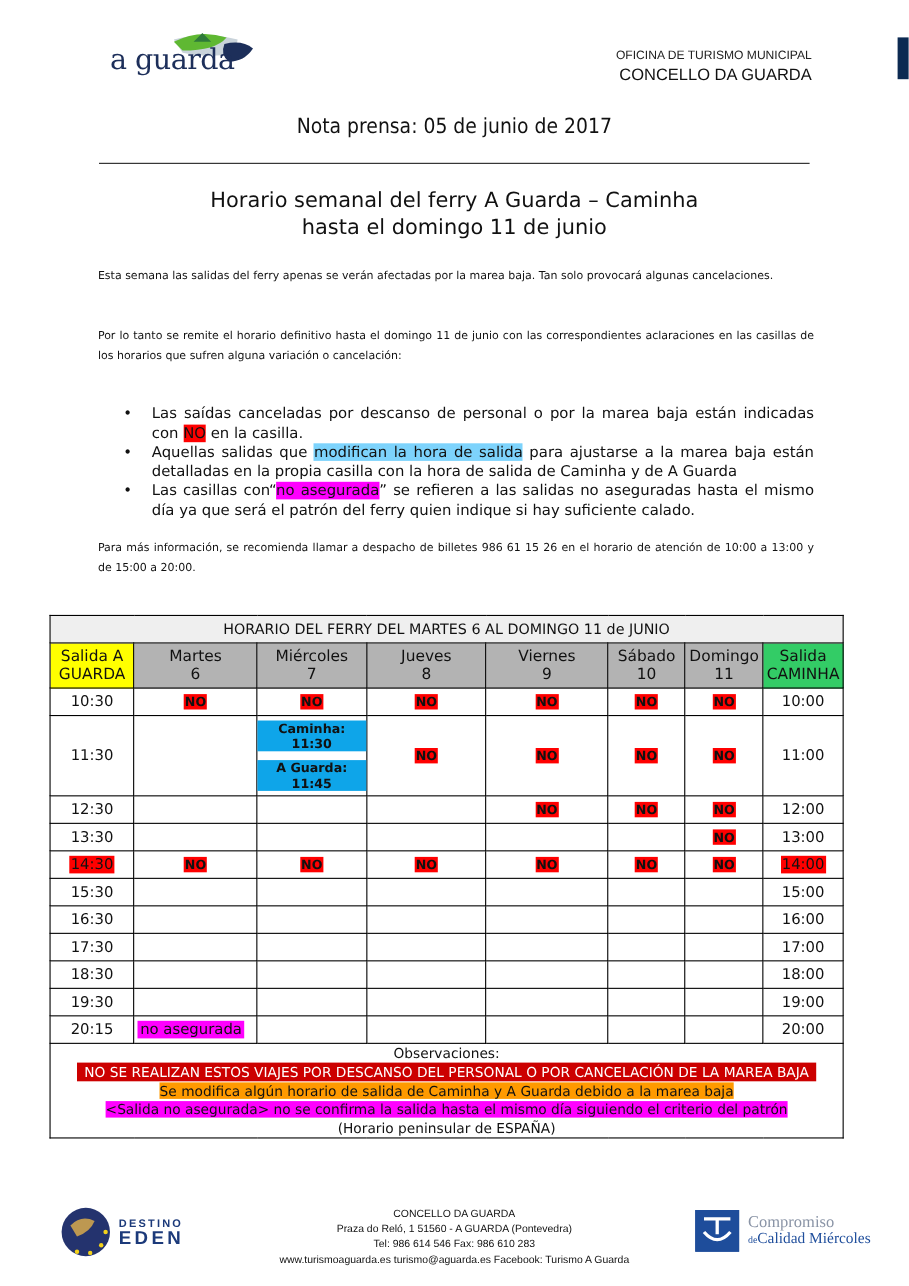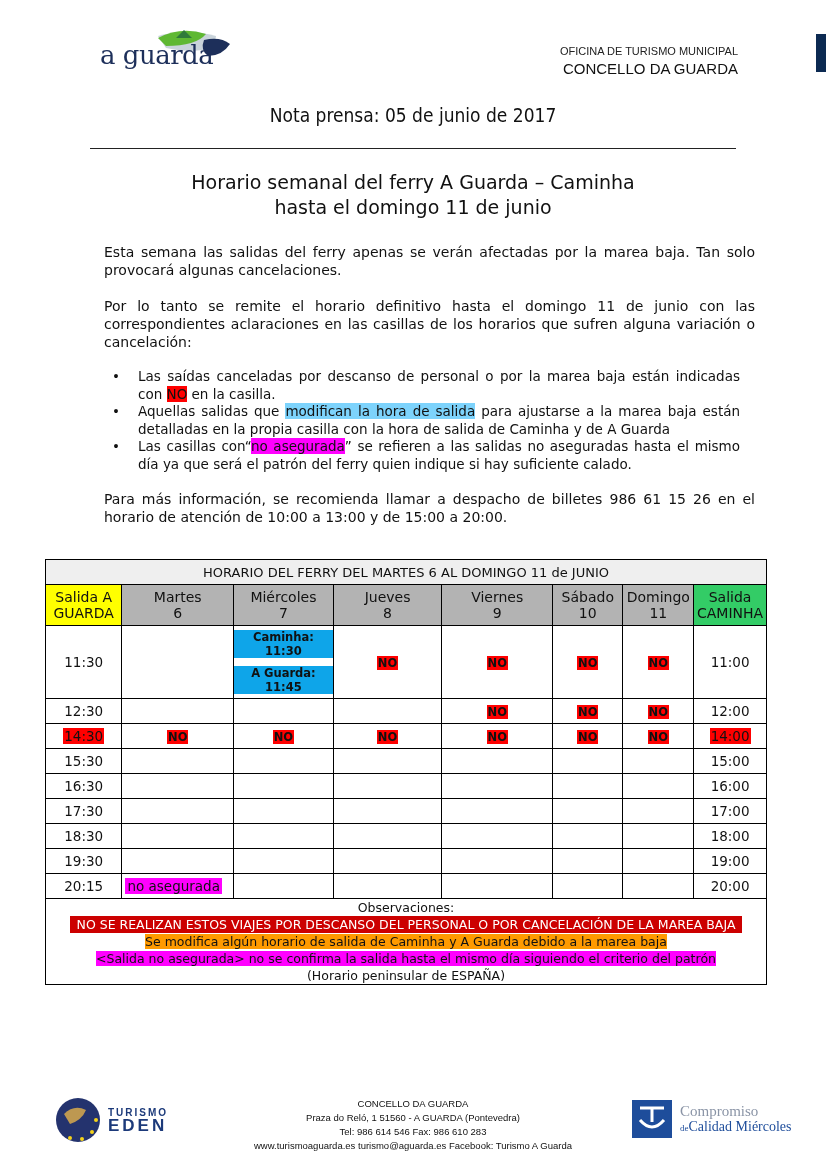--- a/index.html
+++ b/index.html
@@ -7,21 +7,21 @@
   .abs { position:absolute; }
   .edge-bar { left:816px; top:34px; width:10px; height:38px; background:#0c2a52; }
   .logo { left:96px; top:26px; width:140px; height:52px; }
   .logo-text { left:100px; top:40px; font-family:"DejaVu Serif", serif; font-size:26px; color:#1d2f5a; letter-spacing:-0.5px; }
   .office { right:88px; top:45px; text-align:right; font-family:"Liberation Sans", sans-serif; }
   .office .l1 { font-size:11px; color:#222; }
   .office .l2 { font-size:15px; color:#111; margin-top:3px; }
   .press { left:0; width:826px; top:104px; text-align:center; font-size:19px; font-family:"DejaVu Sans Condensed","DejaVu Sans", sans-serif; }
   .rule { left:90px; top:148px; width:646px; height:1px; background:#222; }
   .title { left:0; width:826px; top:170px; text-align:center; font-size:19px; line-height:25px; }
-  .para { left:89px; width:651px; font-size:14px; line-height:18px; text-align:justify;margin-left:15px; }
+  .para { left:89px; width:651px; font-size:10px; line-height:18px; text-align:justify; }
   .bullets { left:110px; width:630px; top:368px; font-size:13.5px; line-height:17.5px; margin:0; padding:0; list-style:none; }
   .bullets li { position:relative; padding-left:28px; text-align:justify; }
   .bullets li::before { content:"•"; position:absolute; left:2px; top:0; }
   .hl-red { background:#ff0000; }
   .hl-orange { background:#7dd3fc; }
   .hl-pink { background:#ff00ff; }
   table.ferry { position:absolute; left:45px; top:559px; width:722px; border-collapse:collapse; font-size:13.5px; }
   table.ferry td, table.ferry th { border:1px solid #000; text-align:center; padding:0; font-weight:normal; }
   .cap-row td { background:#efefef; height:24px; font-size:13px; }
   .hdr th { background:#b3b3b3; height:40px; line-height:16px; font-size:14px; }
@@ -116,39 +116,59 @@
         </th>
         <th style="width: 70px; margin-top: 16px;">
           <div>Domingo</div>
           <div>11</div>
         </th>
         <th class="grn" style="width: 72px;">
           <div>Salida</div>
           <div>CAMINHA</div>
         </th>
       </tr>
+  <tr class="brow">
+        <td><span>10:30</span></td>
+        <td><span class="no">NO</span></td>
+        <td><span class="no">NO</span></td>
+        <td><span class="no">NO</span></td>
+        <td><span class="no">NO</span></td>
+        <td><span class="no">NO</span></td>
+        <td><span class="no">NO</span></td>
+        <td><span>10:00</span></td>
+      </tr>
       <tr class="brow tall">
         <td><span>11:30</span></td>
         <td></td>
         <td><div class="alt">Caminha: 11:30</div><br><div class="alt">A Guarda: 11:45</div><br></td>
         <td><span class="no">NO</span></td>
         <td><span class="no">NO</span></td>
         <td><span class="no">NO</span></td>
         <td><span class="no">NO</span></td>
         <td><span>11:00</span></td>
       </tr>
       <tr class="brow">
         <td><span>12:30</span></td>
         <td></td>
         <td></td>
         <td></td>
         <td><span class="no">NO</span></td>
         <td><span class="no">NO</span></td>
         <td><span class="no">NO</span></td>
         <td><span>12:00</span></td>
+      </tr>
+      <tr class="brow">
+        <td><span>13:30</span></td>
+        <td></td>
+        <td></td>
+        <td></td>
+        <td></td>
+        <td></td>
+        <td><span class="no">NO</span></td>
+        <td><span>13:00</span></td>
       </tr>
       <tr class="brow">
         <td><span class="redtime">14:30</span></td>
         <td><span class="no">NO</span></td>
         <td><span class="no">NO</span></td>
         <td><span class="no">NO</span></td>
         <td><span class="no">NO</span></td>
         <td><span class="no">NO</span></td>
         <td><span class="no">NO</span></td>
         <td><span class="redtime">14:00</span></td>
@@ -234,21 +254,21 @@
 
 <svg class="abs eden" width="52" height="52" viewBox="0 0 52 52">
   <circle cx="26" cy="26" r="22" fill="#24336e"></circle>
   <path d="M12 20 Q22 10 34 16 Q30 26 18 30 Z" fill="#e3b24a" opacity="0.8"></path>
   <circle cx="44" cy="26" r="2" fill="#f4d21a"></circle>
     <circle cx="40" cy="38" r="2" fill="#f4d21a"></circle>
     <circle cx="30" cy="45" r="2" fill="#f4d21a"></circle>
     <circle cx="18" cy="44" r="2" fill="#f4d21a"></circle>
 </svg>
 <div class="abs eden-txt">
-  <div class="a">TURISMO</div>
+  <div class="a">DESTINO</div>
   <div class="b">EDEN</div>
 </div>
 
 <svg class="abs ct" viewBox="0 0 40 38">
   <rect width="40" height="38" fill="#1e4d9b"></rect>
   <path d="M8 8 H32 M20 8 V22" stroke="#fff" stroke-width="3" fill="none"></path>
   <path d="M8 20 Q20 34 32 20" stroke="#fff" stroke-width="3" fill="none"></path>
 </svg>
 <div class="abs ct-txt">
   <div class="a">Compromiso</div>

